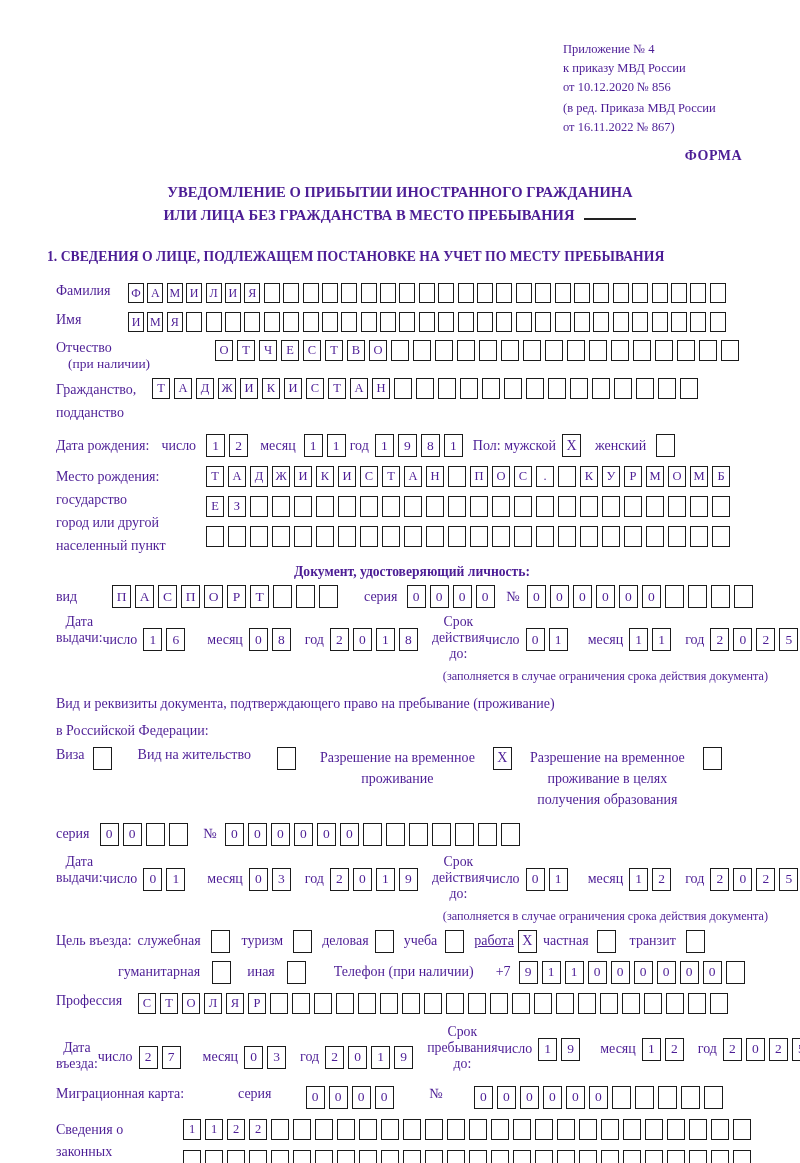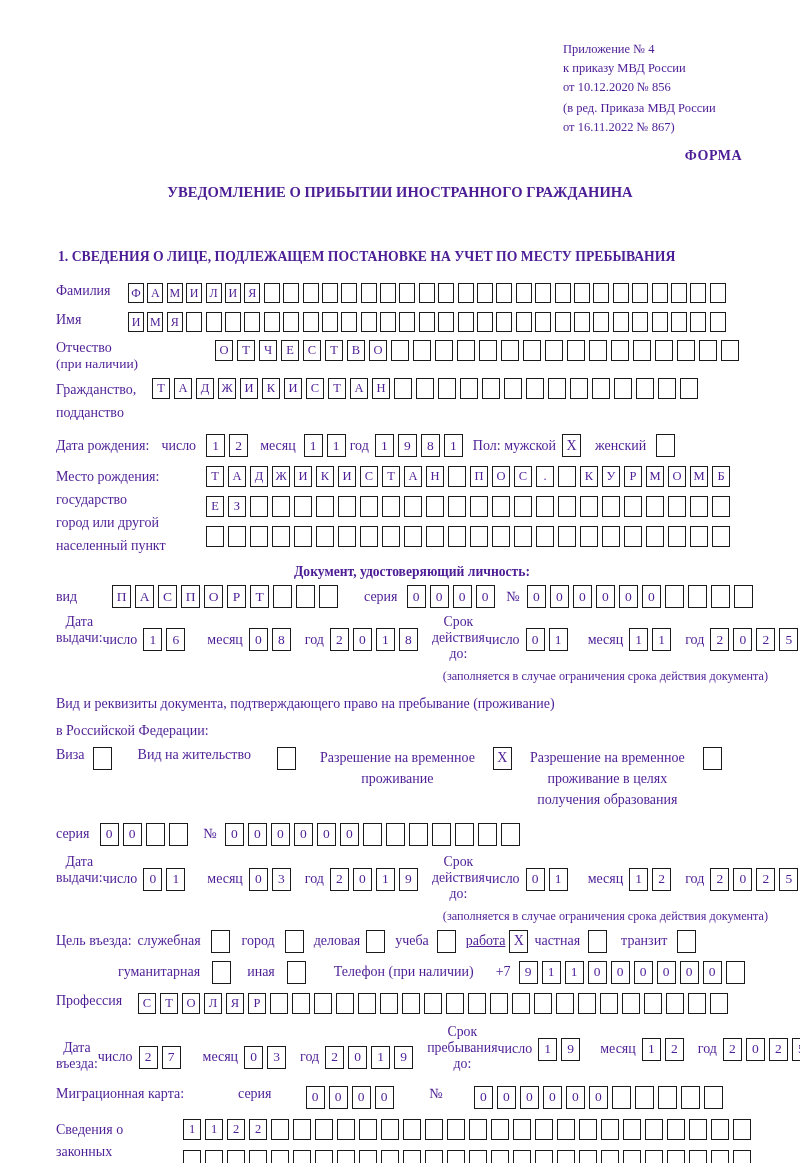--- a/index.html
+++ b/index.html
@@ -5,25 +5,25 @@
   html,body{margin:0;padding:0;background:#fff;}
   .page{
     position:relative;width:800px;height:1163px;background:#fff;color:#4c1d95;
     font-family:"Liberation Serif","DejaVu Serif",serif;font-size:14px;overflow:hidden;
   }
   .appendix{position:absolute;top:40px;left:563px;width:225px;font-size:12.5px;line-height:1.5;}
   .appendix .grp2{margin-top:3px;}
   .forma{position:absolute;top:148px;right:58px;font-weight:bold;font-size:14px;letter-spacing:.5px;}
   .title{position:absolute;top:181px;left:0;width:100%;text-align:center;font-weight:bold;font-size:14.6px;line-height:1.6;}
   .title-underline{display:inline-block;width:52px;border-bottom:2px solid #222;margin-left:10px;vertical-align:baseline;}
-  .section-heading{position:absolute;top:249px;left:58px;width:730px;font-weight:bold;font-size:13.7px;}
+  .section-heading{position:absolute;top:249px;left:47px;width:730px;font-weight:bold;font-size:13.7px;}
   .formbody{position:absolute;top:277px;left:56px;width:712px;}
   .frow{display:flex;align-items:flex-start;}
   .lbl{font-size:14px;flex:0 0 auto;}
-  .sub{font-size:13.5px;}
+  .sub{font-size:13.5px;margin-left:12px;}
   .cells{display:inline-flex;flex-wrap:nowrap;flex:0 0 auto;}
   .cell{display:inline-flex;align-items:center;justify-content:center;border:1.6px solid #1b1b1b;
         box-sizing:border-box;background:#fff;}
   .sm .cell{width:16px;height:20px;margin-right:3.4px;font-size:12px;}
   .md .cell{width:18px;height:21px;margin-right:4px;font-size:12.5px;}
   .lg .cell{width:19px;height:23px;margin-right:4px;font-size:13.5px;}
   .cb .cell{width:19px;height:23px;font-size:14px;}
   .dpair{display:flex;justify-content:space-between;padding-right:14px;}
   .dcol{display:flex;flex-direction:row;}
   .dhead{text-align:center;font-size:13.8px;margin-bottom:3px;}
@@ -49,20 +49,23 @@
     <div class="grp2">
       <div>(в ред. Приказа МВД России</div>
       <div>от 16.11.2022 № 867)</div>
     </div>
   </div>
 
   <div class="forma">ФОРМА</div>
 
   <div class="title">
     <div>УВЕДОМЛЕНИЕ О ПРИБЫТИИ ИНОСТРАННОГО ГРАЖДАНИНА</div>
+    <div>
+      <span>ИЛИ ЛИЦА БЕЗ ГРАЖДАНСТВА В МЕСТО ПРЕБЫВАНИЯ</span><span class="title-underline"></span>
+    </div>
   </div>
 
   <div class="section-heading">1. СВЕДЕНИЯ О ЛИЦЕ, ПОДЛЕЖАЩЕМ ПОСТАНОВКЕ НА УЧЕТ ПО МЕСТУ ПРЕБЫВАНИЯ</div>
 
   <div class="formbody">
 
     <div class="frow" style="margin-top:6px;">
       <span class="lbl" style="width:72px;">Фамилия</span>
       <span class="cells sm">
           <span class="cell">Ф</span>
@@ -519,21 +522,21 @@
       </div>
     </div>
     <div class="dnote">(заполняется в случае ограничения срока действия документа)</div>
 
     <div class="frow" style="margin-top:6px;align-items:center;">
       <span class="lbl">Цель въезда:</span>
       <span class="lbl" style="margin-left:6px;margin-right:10px;">служебная</span>
       <span class="cells cb">
           <span class="cell"></span>
         </span>
-      <span class="lbl" style="margin-left:12px;margin-right:10px;">город</span>
+      <span class="lbl" style="margin-left:12px;margin-right:10px;">туризм</span>
       <span class="cells cb">
           <span class="cell"></span>
         </span>
       <span class="lbl" style="margin-left:10px;margin-right:6px;">деловая</span>
       <span class="cells cb">
           <span class="cell"></span>
         </span>
       <span class="lbl" style="margin-left:10px;margin-right:8px;">учеба</span>
       <span class="cells cb">
           <span class="cell"></span>

